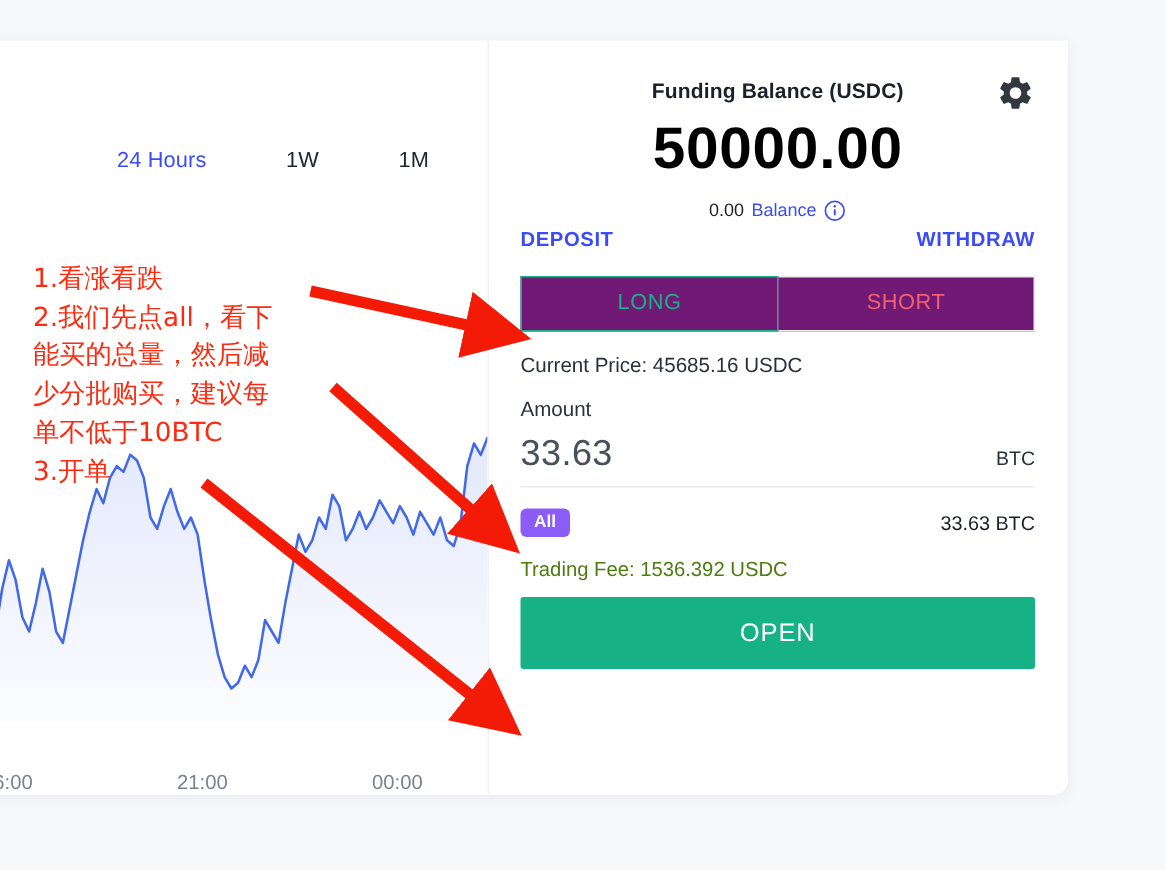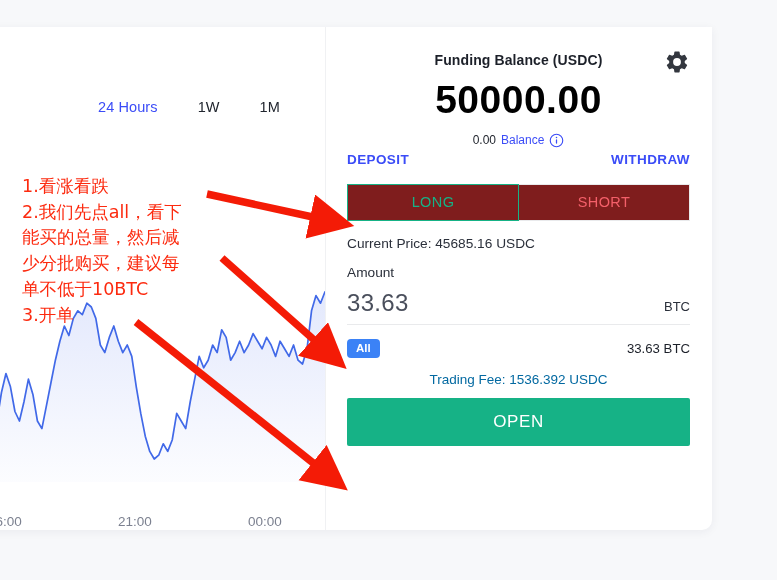--- a/index.html
+++ b/index.html
@@ -31,24 +31,24 @@
 
   
   #chart-column {
     position: relative;
     width: 355px;
     flex: 0 0 355px;
     height: 100%;
   }
   #range-tabs {
     position: absolute;
-    left: 128px;
+    left: 108px;
     top: 72px;
     display: flex;
-    gap: 40px;
+    gap: 53px;
     font-size: 14.5px;
   }
   .range-tab {
     color: #20252e;
     cursor: pointer;
     white-space: nowrap;
     letter-spacing: .1px;
   }
   .range-tab.active { color: #3b4cf7; }
 
@@ -157,21 +157,21 @@
   }
   .side-btn {
     flex: 1;
     display: flex;
     align-items: center;
     justify-content: center;
     font-size: 14.5px;
     letter-spacing: .4px;
     cursor: pointer;
     box-sizing: border-box;
-    background: #7f1d1d;
+    background: #701a75;
   }
   #side-long {
     border: 1.5px solid #16b286;
     color: #16b286;
   }
   #side-short {
     border: 1px solid #e9eaec;
     border-left: none;
     color: #f4606a;
   }
@@ -206,40 +206,39 @@
     color: #2b303b;
   }
 
   #all-row {
     margin-top: 14px;
     display: flex;
     align-items: center;
     justify-content: space-between;
   }
   #all-badge {
-    background: #3b82f6;
+    background: #8b5cf6;
     color: #fff;
     font-size: 11.5px;
     font-weight: bold;
     padding: 4px 9px;
     border-radius: 4px;
     cursor: pointer;
     line-height: 1;
   }
   #all-total {
     font-size: 13.2px;
     color: #1c2029;
     font-weight: 500;
   }
 
   #trading-fee {
     margin-top: 14px;
     font-size: 13.5px;
-    color: #0369a1;
-    text-align: center;
+    color: #4d7c0f;
   }
 
   #open-button {
     margin-top: 11px;
     height: 48px;
     background: #16b286;
     color: #fff;
     display: flex;
     align-items: center;
     justify-content: center;

